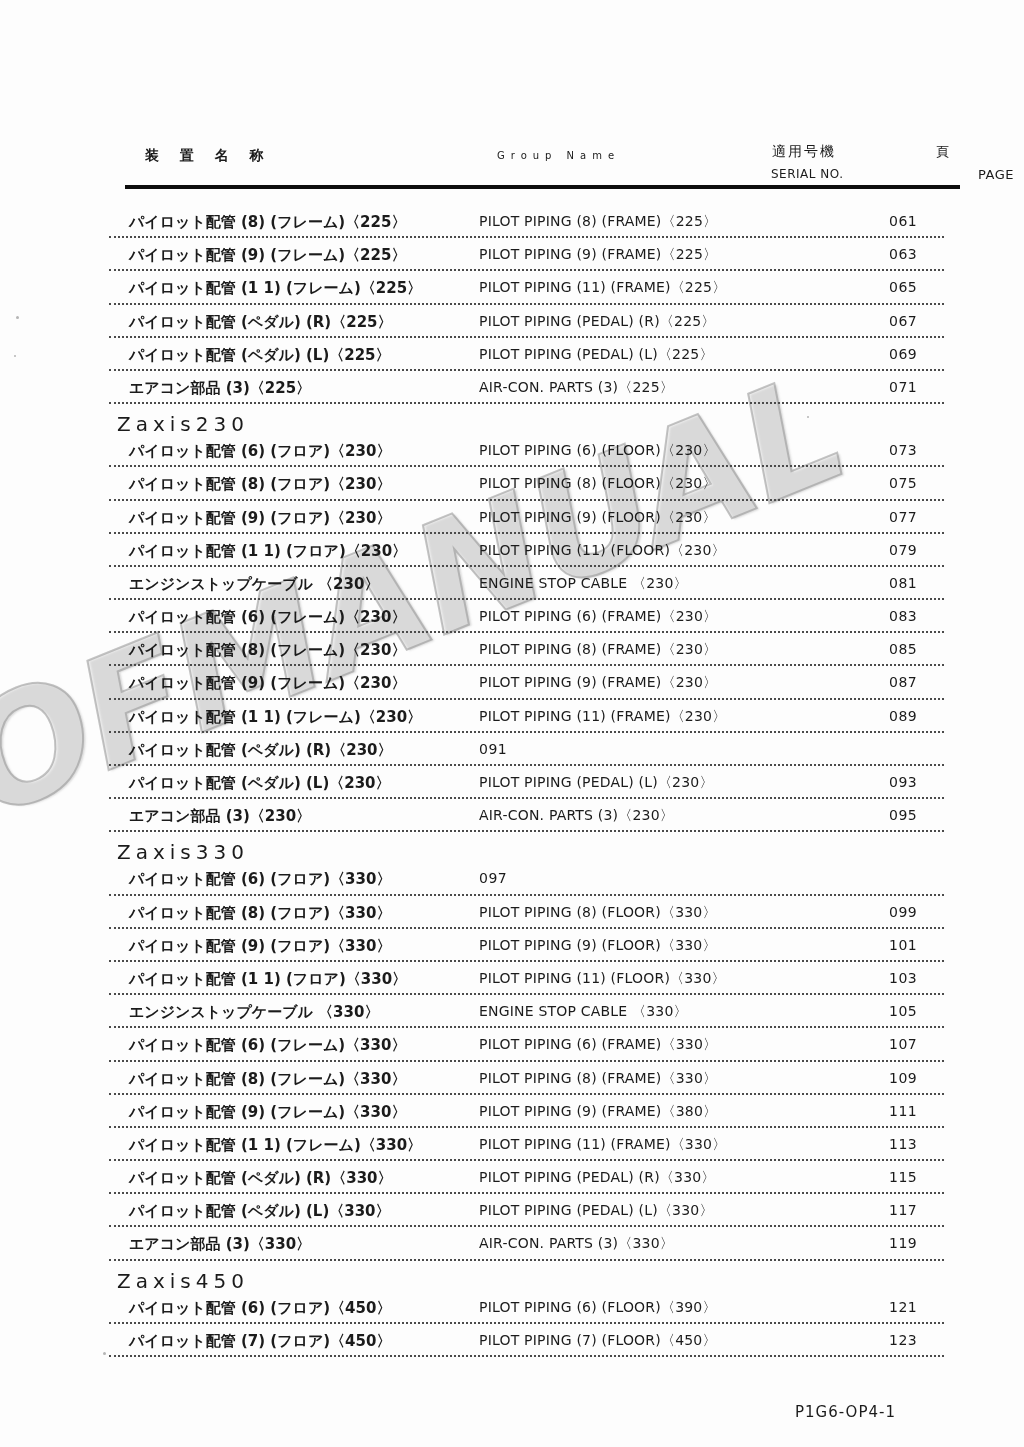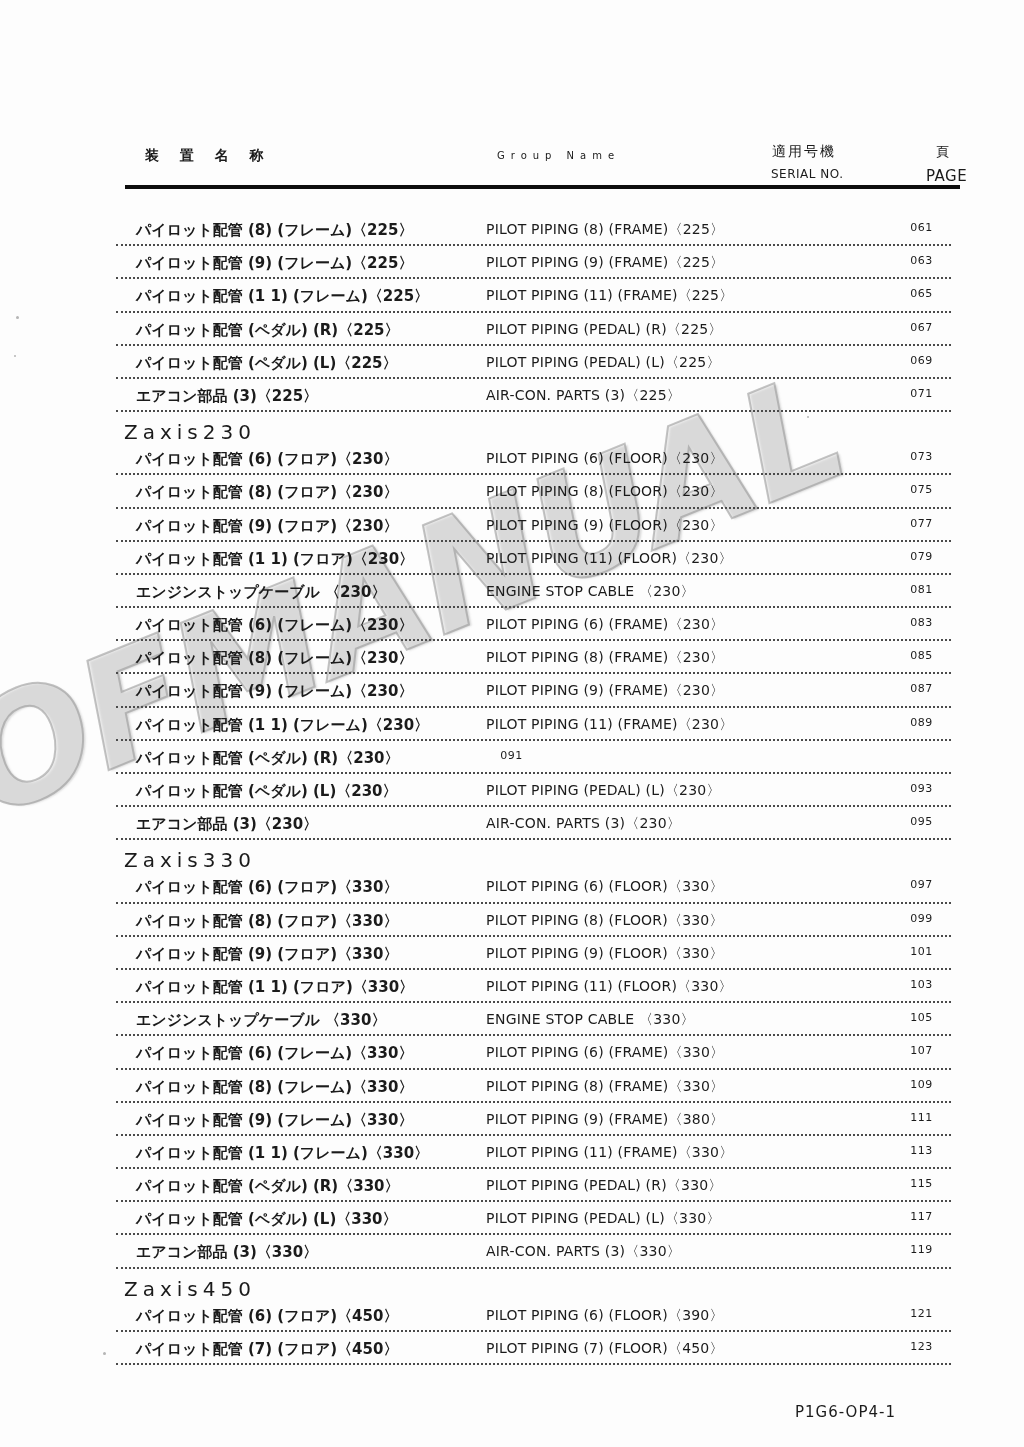--- a/index.html
+++ b/index.html
@@ -10,46 +10,46 @@
     overflow:hidden;
     font-family:"DejaVu Sans","Liberation Sans",sans-serif;
     color:#1b1b1b;
   }
   
   .hdr-jp{position:absolute;left:145px;top:147px;font-size:14px;font-weight:bold;letter-spacing:8px;}
   .hdr-group{position:absolute;left:497px;top:150px;font-size:10px;letter-spacing:6px;}
   .hdr-serial-jp{position:absolute;left:772px;top:143px;font-size:14px;letter-spacing:2px;}
   .hdr-serial-en{position:absolute;left:771px;top:167px;font-size:12px;letter-spacing:0.5px;}
   .hdr-page-jp{position:absolute;left:936px;top:143px;font-size:13px;}
-  .hdr-page-en{position:absolute;left:926px;top:167px;font-size:15px;letter-spacing:0.5px;}
+  .hdr-page-en{position:absolute;left:978px;top:167px;font-size:13px;letter-spacing:0.5px;}
   .rule{position:absolute;left:125px;top:185px;width:835px;height:4px;background:#0d0d0d;}
   
   .toc{
-    position:absolute;left:116px;top:190px;width:835px;
-    margin-top:8px;z-index:1;
+    position:absolute;left:109px;top:190px;width:835px;
+    margin-top:0;z-index:1;
   }
   .toc-inner{padding-top:15px;}
   .row{
     display:flex;align-items:flex-start;
     height:33.2px;box-sizing:border-box;
     padding-top:8px;
     border-bottom:2px dotted #4a4a4a;
   }
   .cell-jp{
     width:370px;padding-left:20px;box-sizing:border-box;
     font-size:15px;font-weight:600;
     white-space:nowrap;overflow:hidden;
   }
   .cell-en{
     flex:1;font-size:14px;letter-spacing:0.2px;
     white-space:nowrap;overflow:hidden;
   }
   .cell-pg{
-    width:55px;text-align:center;padding-right:4px;box-sizing:border-box;
-    font-size:11px;letter-spacing:0.5px;
+    width:55px;text-align:left;padding-right:4px;box-sizing:border-box;
+    font-size:14px;letter-spacing:0.5px;
   }
   .section-title{
     margin-top:8px;height:22px;box-sizing:border-box;
     padding-left:8px;
     font-size:20px;letter-spacing:5px;
   }
   
   .watermark{
     position:absolute;left:-30px;top:695px;
     transform:rotate(-22deg);transform-origin:0 50%;
@@ -198,21 +198,20 @@
     <div class="row">
       <span class="cell-jp">エアコン部品 (3)〈230〉</span>
       <span class="cell-en">AIR-CON. PARTS (3)〈230〉</span>
       <span class="cell-pg">095</span>
     </div>
 
     <div class="section-title">Zaxis330</div>
 
     <div class="row">
       <span class="cell-jp">パイロット配管 (6) (フロア)〈330〉</span>
-      <span class="cell-en">PILOT PIPING (6) (FLOOR)〈330〉</span>
       <span class="cell-pg">097</span>
     </div>
 
     <div class="row">
       <span class="cell-jp">パイロット配管 (8) (フロア)〈330〉</span>
       <span class="cell-en">PILOT PIPING (8) (FLOOR)〈330〉</span>
       <span class="cell-pg">099</span>
     </div>
 
     <div class="row">

